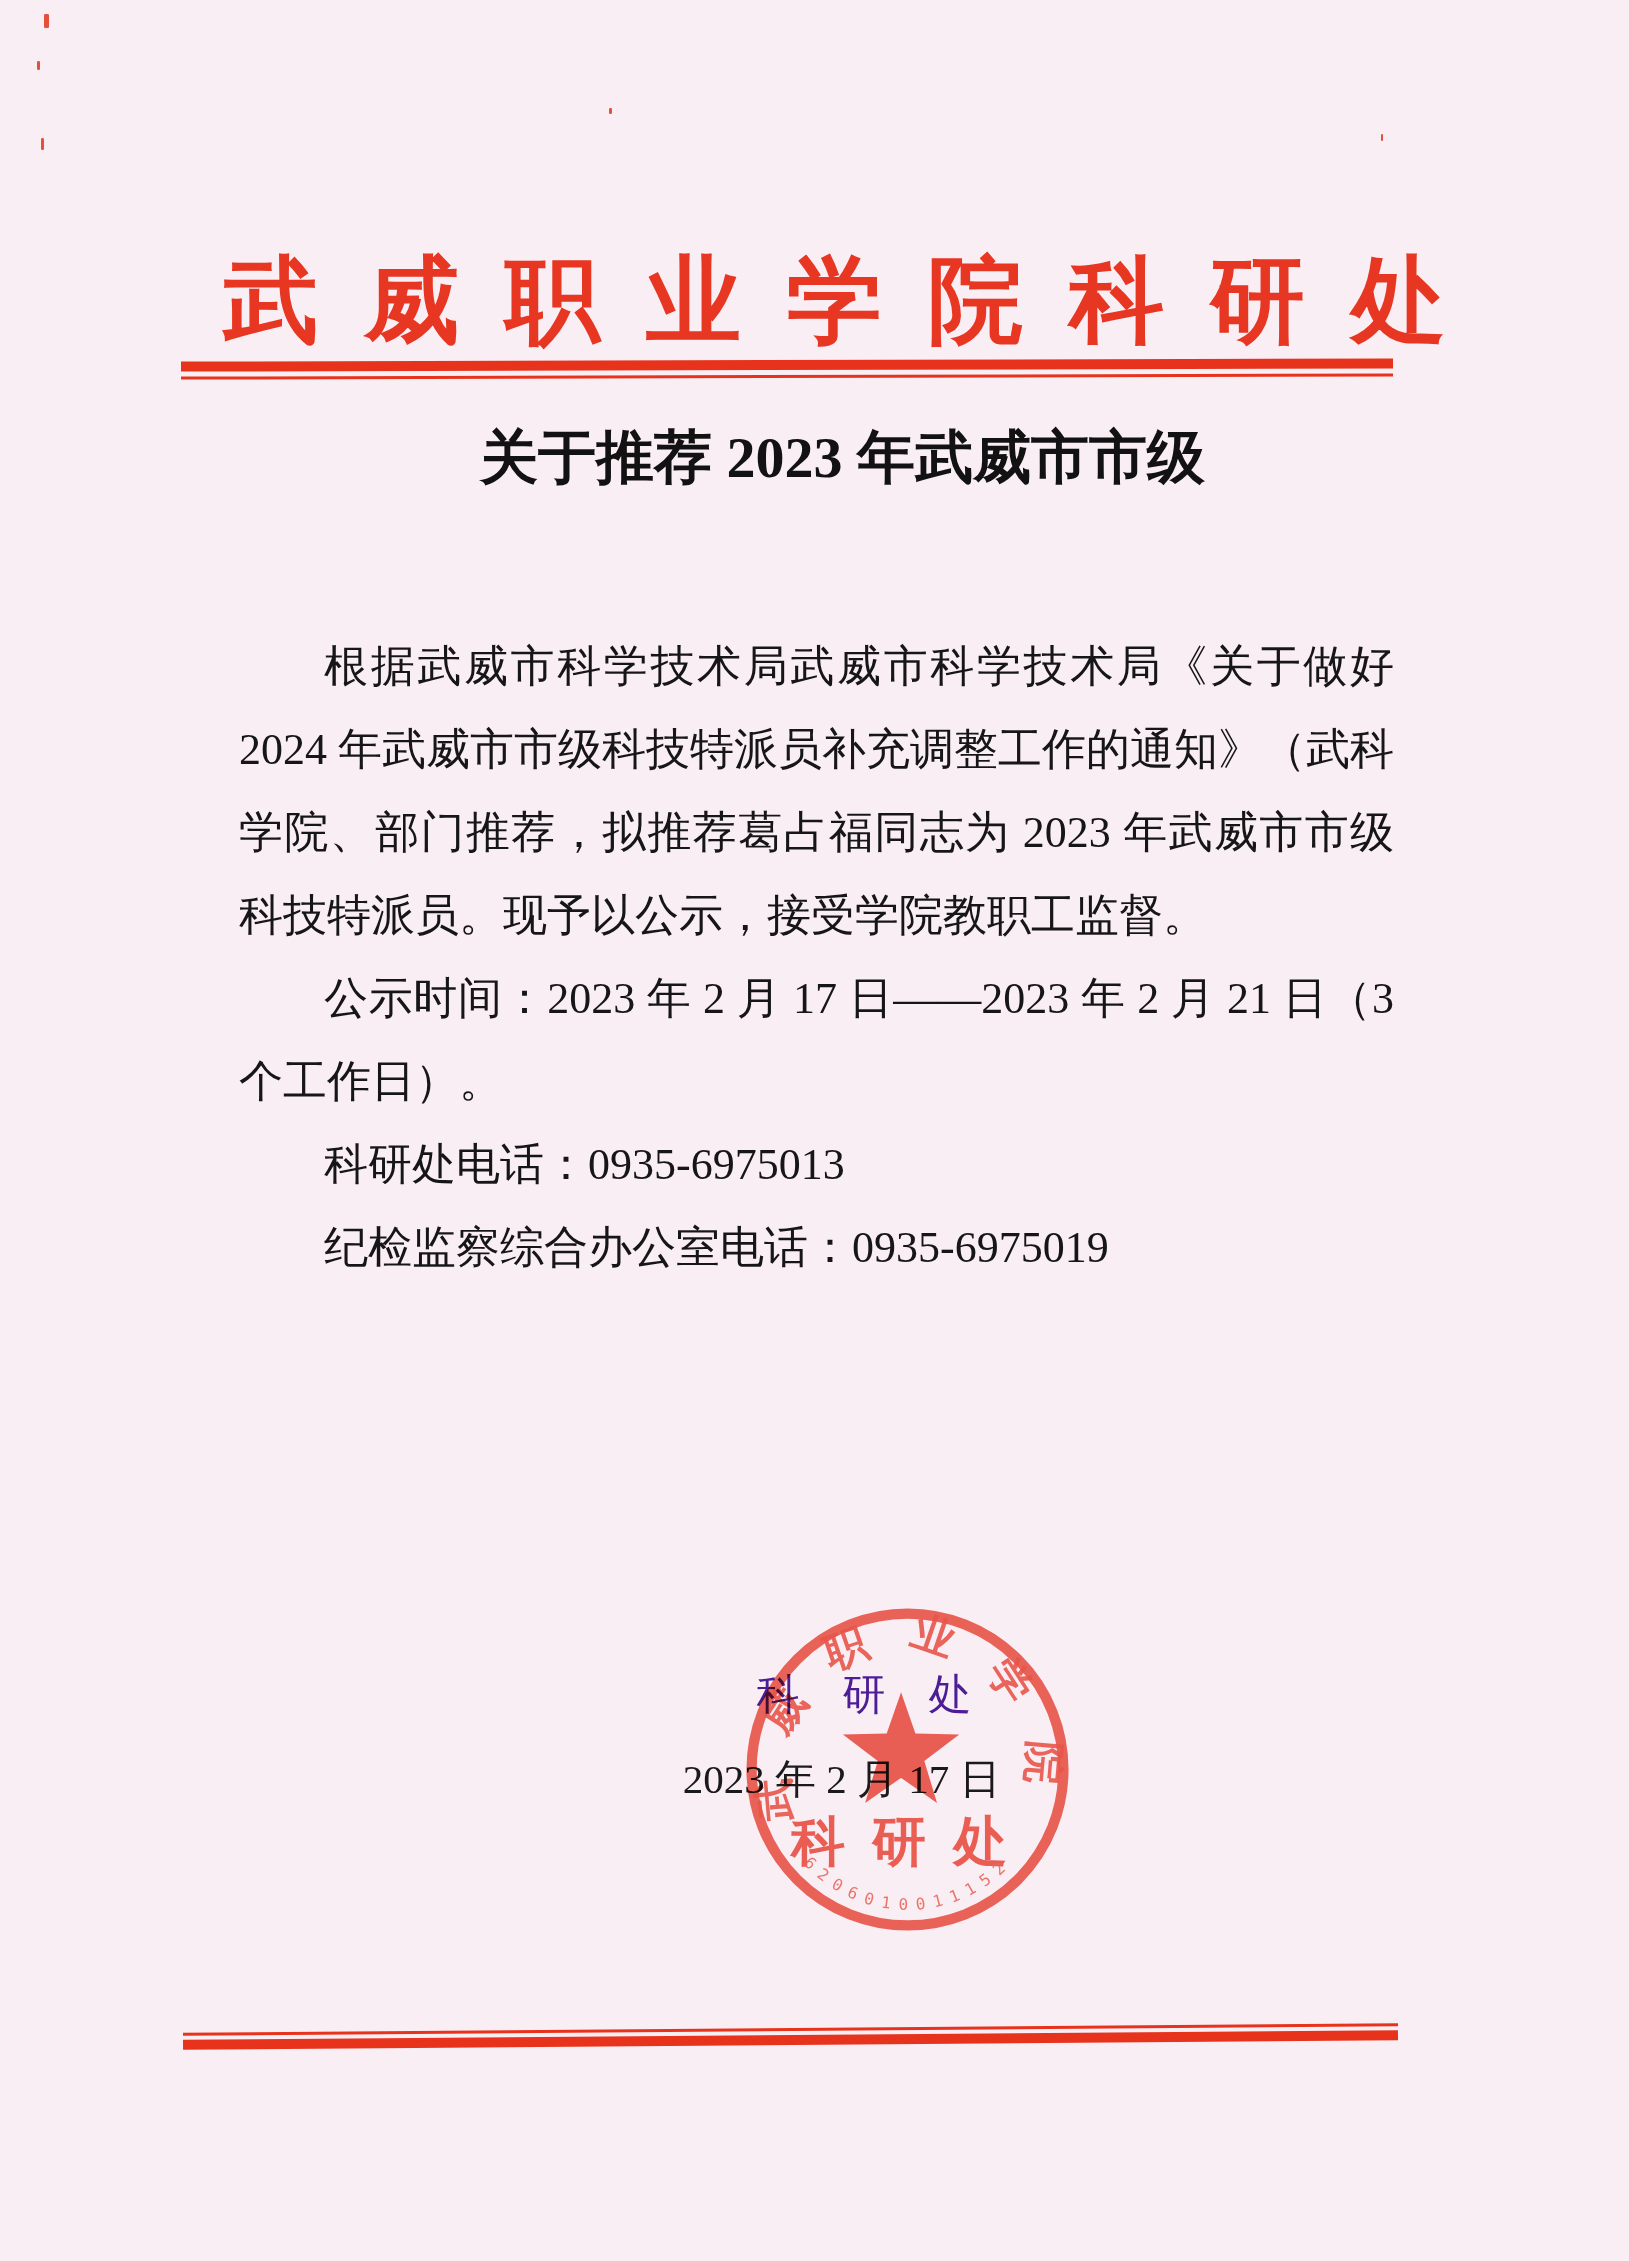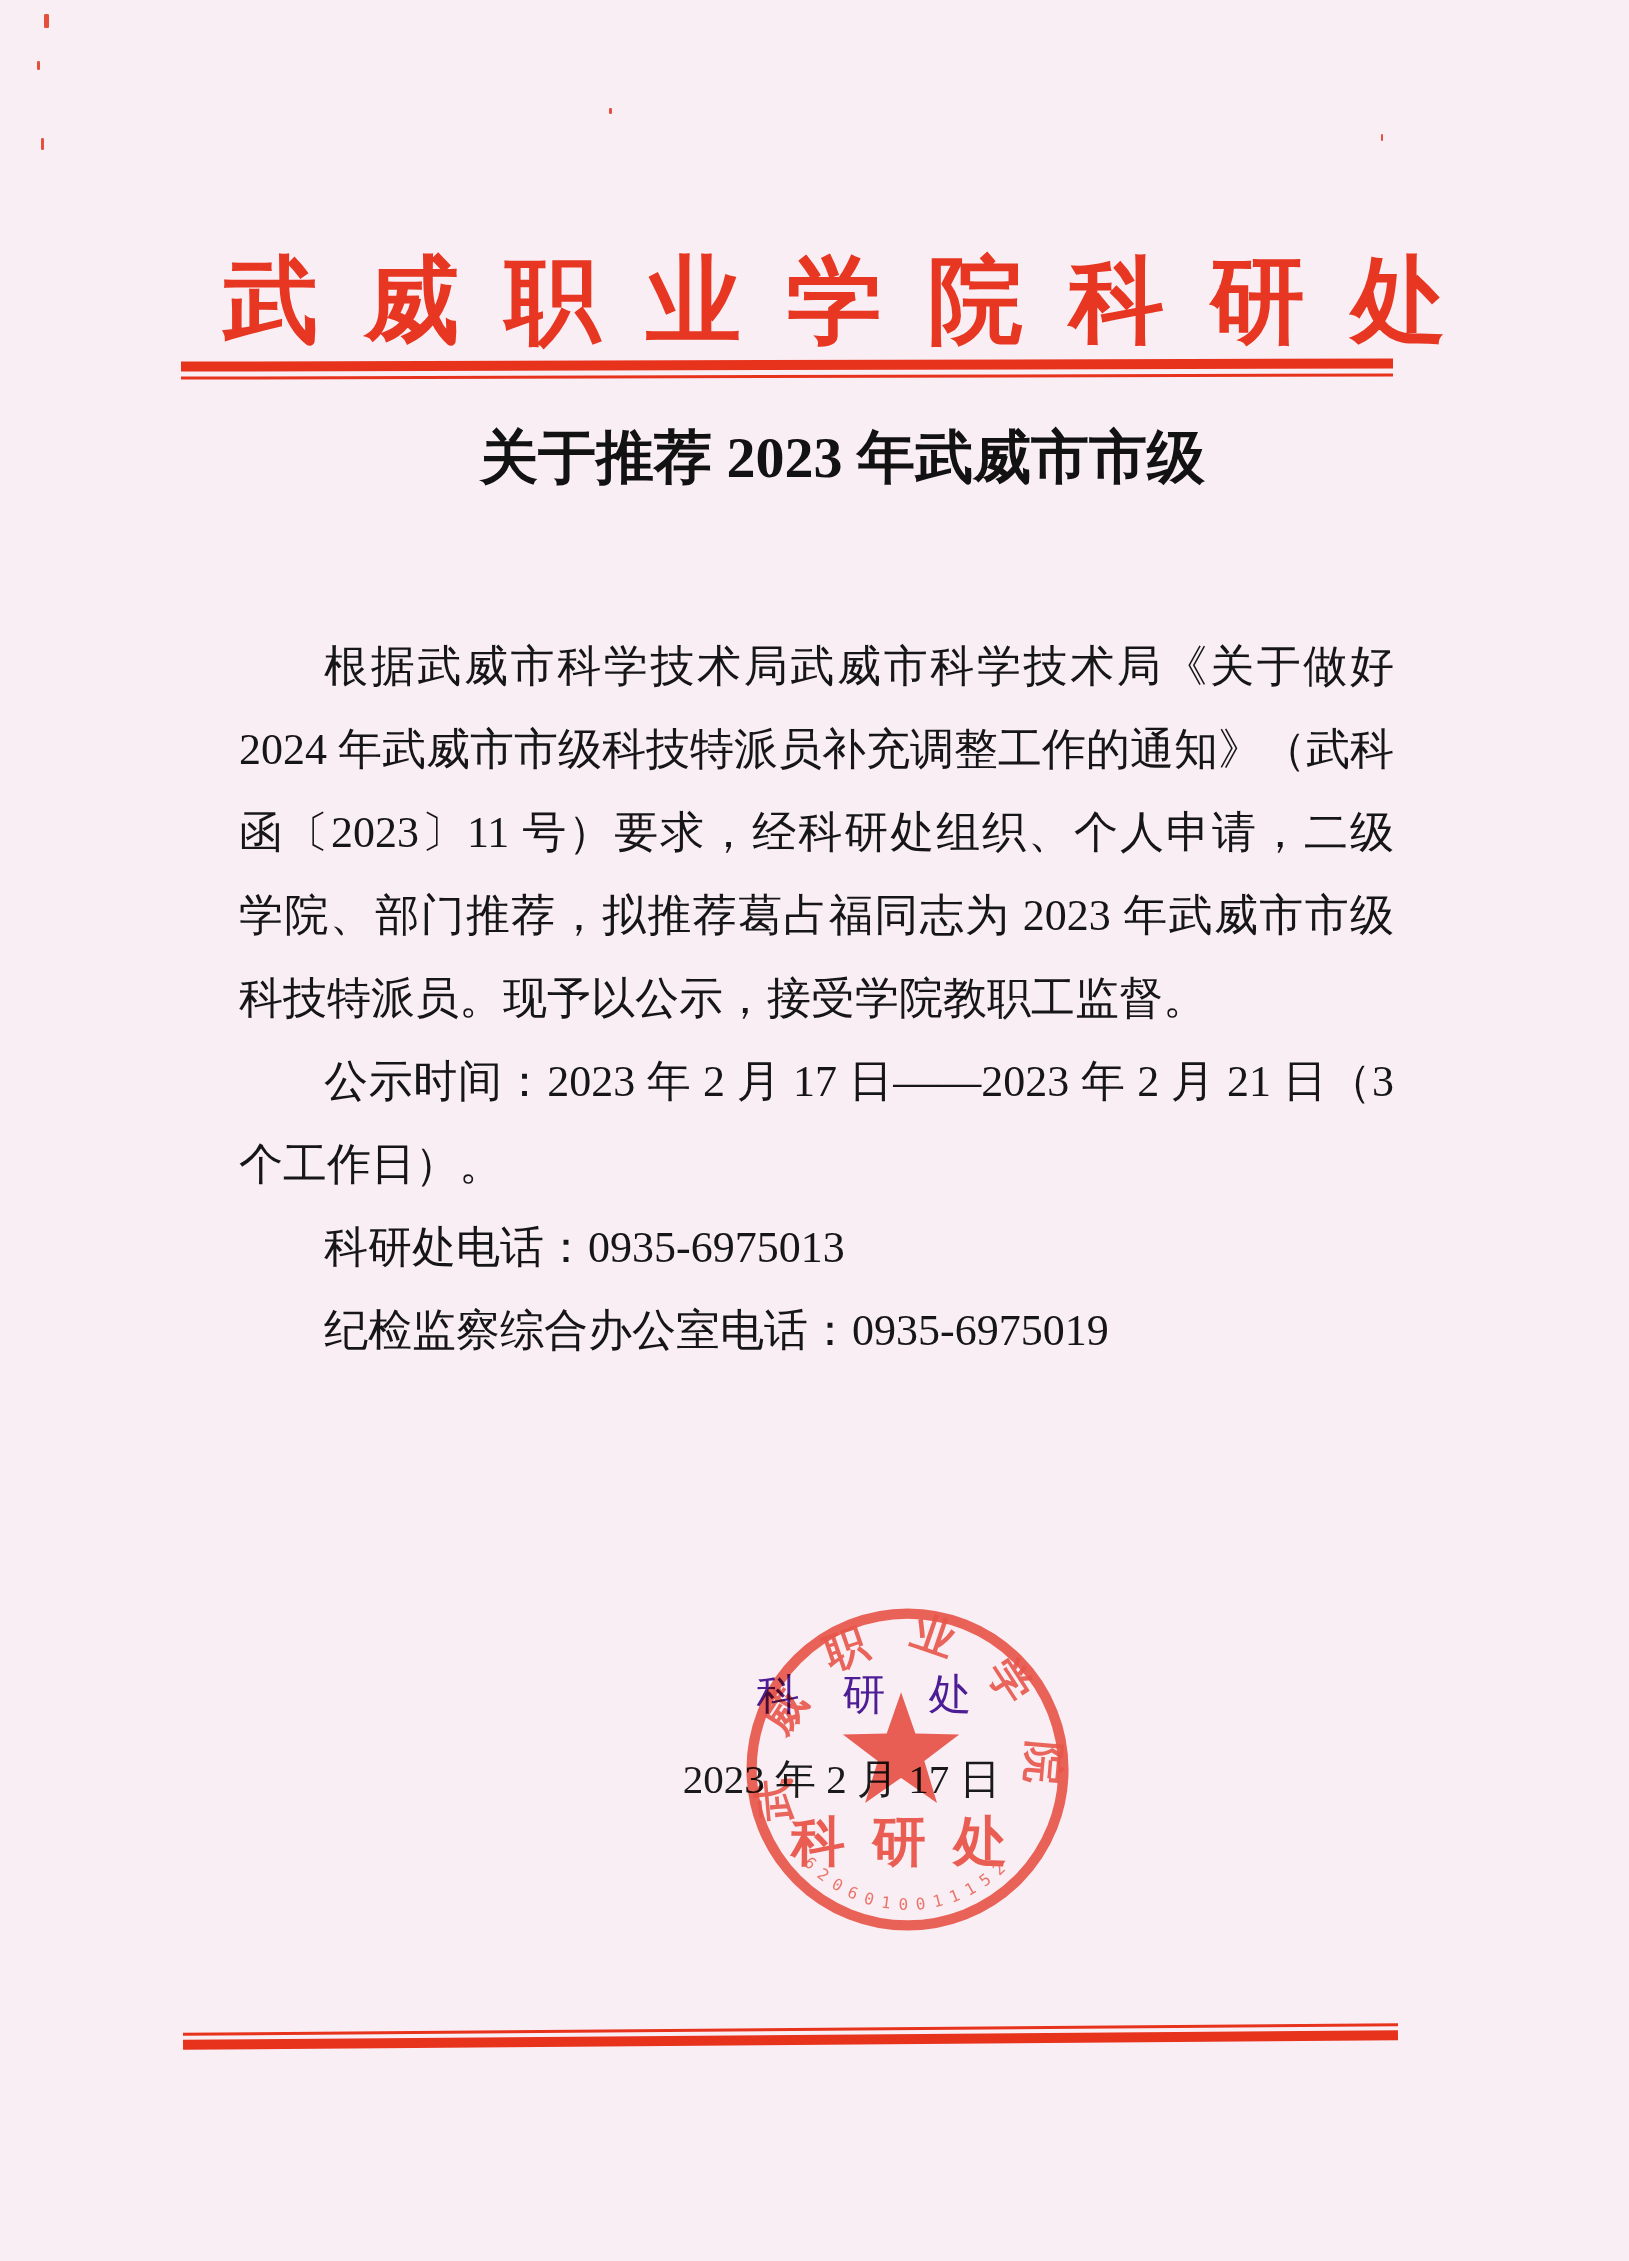--- a/index.html
+++ b/index.html
@@ -80,21 +80,20 @@
   <div class="rule rule-head-thick"></div>
   <div class="rule rule-head-thin"></div>
 
   <div class="doc-title">
     <div>关于推荐 2023 年武威市市级</div>
   </div>
 
   <div class="body-block">
     <div class="body-line justify indent">根据武威市科学技术局武威市科学技术局《关于做好</div>
     <div class="body-line justify">2024 年武威市市级科技特派员补充调整工作的通知》（武科</div>
-    <div class="body-line justify">函〔2023〕11 号）要求，经科研处组织、个人申请，二级</div>
     <div class="body-line justify">学院、部门推荐，拟推荐葛占福同志为 2023 年武威市市级</div>
     <div class="body-line">科技特派员。现予以公示，接受学院教职工监督。</div>
     <div class="body-line justify indent">公示时间：2023 年 2 月 17 日——2023 年 2 月 21 日（3</div>
     <div class="body-line">个工作日）。</div>
     <div class="body-line indent">科研处电话：0935-6975013</div>
     <div class="body-line indent">纪检监察综合办公室电话：0935-6975019</div>
   </div>
 
   <div class="sig-dept">科　研　处</div>
   <div class="sig-date">2023 年 2 月 17 日</div>

